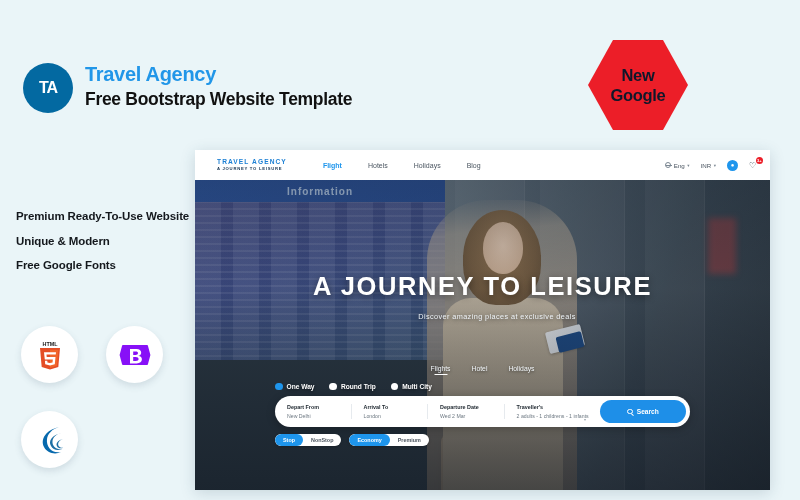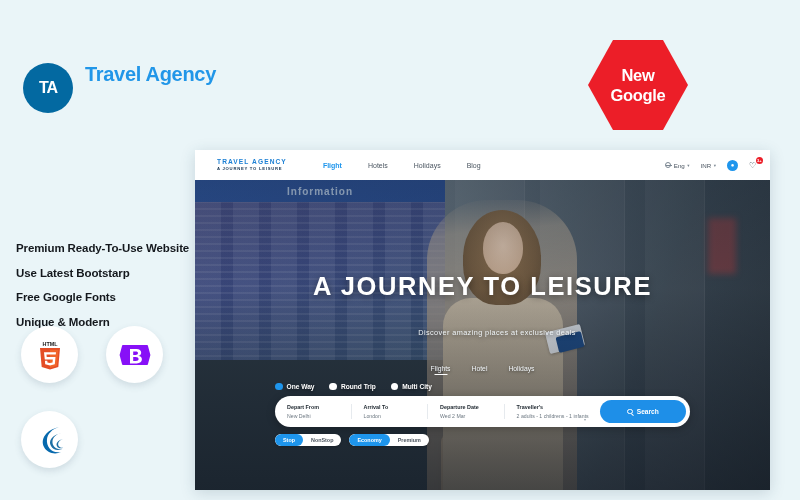--- a/index.html
+++ b/index.html
@@ -30,26 +30,26 @@
 
   
   .badge-wrap { position: absolute; left: 588px; top: 37px; width: 100px; height: 96px; }
   .badge-hex {
     width: 100px; height: 96px; background: #ec1e28;
     clip-path: polygon(25% 3%, 75% 3%, 100% 50%, 75% 97%, 25% 97%, 0% 50%);
     display: flex; flex-direction: column; align-items: center; justify-content: center;
     filter: drop-shadow(2px 4px 5px rgba(0,0,0,0.22));
   }
   .badge-hex span {
-    color: #ffffff; font-weight: bold; font-size: 16.5px;
+    color: #0f172a; font-weight: bold; font-size: 16.5px;
     line-height: 20px; letter-spacing: -0.3px;
   }
 
   
-  .features { position: absolute; left: 16px; top: 210px; width: 180px; margin-top: 32px; }
+  .features { position: absolute; left: 16px; top: 210px; width: 180px; }
   .features li {
     list-style: none; color: #14181d;
     font-size: 11.5px; font-weight: bold;
     letter-spacing: -0.1px; margin-bottom: 12.5px; white-space: nowrap;
   }
 
   
   .tech-grid {
     position: absolute; left: 21px; top: 326px;
     display: grid; grid-template-columns: 57px 57px; grid-gap: 28px 28px;
@@ -157,21 +157,21 @@
   .hero-shade { position: absolute; inset: 0; background: linear-gradient(180deg, rgba(18,32,46,0.32) 0%, rgba(18,32,46,0.18) 35%, rgba(12,20,30,0.55) 100%); }
   .blob-red { position:absolute; right: 34px; top: 38px; width: 28px; height: 56px; background: rgba(190,60,60,0.45); filter: blur(3px); }
 
   
   .hero-copy { position: absolute; left: 0; right: 0; top: 92px; text-align: center; z-index: 3; }
   .hero-title {
     color: #fff; font-size: 25.5px; font-weight: bold; letter-spacing: 1.6px;
     text-shadow: 0 2px 7px rgba(0,0,0,0.45);
   }
   .hero-sub {
-    color: #eef3f7; font-size: 7.3px; letter-spacing: 0.4px; margin-top: 27px;
+    color: #eef3f7; font-size: 7.3px; letter-spacing: 0.4px; margin-top: 11px;
     text-shadow: 0 1px 4px rgba(0,0,0,0.55);
     padding-left: 29px;
   }
 
   
   .widget { position: absolute; left: 0; right: 0; bottom: 44px; z-index: 4; }
   .wtabs { display: flex; justify-content: center; gap: 21px; margin-bottom: 11px; }
   .wtabs .wtab { color: #f2f6f9; font-size: 6.8px; text-shadow: 0 1px 3px rgba(0,0,0,0.5); position: relative; }
   .wtabs .wtab.active::after {
     content:""; position:absolute; left:50%; transform:translateX(-50%);
@@ -215,34 +215,34 @@
   svg { display: block; }
 </style>
 </head>
 <body>
 
 <div class="promo-logo">
   <span>TA</span>
 </div>
 <div class="promo-text">
   <div class="promo-title">Travel Agency</div>
+  <div class="promo-sub">Free Bootstrap Website Template</div>
 </div>
 
 <div class="badge-wrap">
   <div class="badge-hex">
     <span>New</span>
     <span>Google</span>
   </div>
 </div>
 
 <ul class="features">
   <li>Premium Ready-To-Use Website</li>
-  <li>Use Latest Bootstarp</li>
+  <li>Unique &amp; Modern</li>
   <li>Free Google Fonts</li>
-  <li>Unique &amp; Modern</li>
 </ul>
 
 <div class="tech-grid">
   <div class="tech-circle">
     <svg width="26" height="30" viewBox="0 0 26 30">
       <text x="13" y="6" font-size="5.4" font-weight="bold" fill="#1a1a1a" text-anchor="middle" font-family="Liberation Sans, sans-serif">HTML</text>
       <path d="M3 8 L23 8 L21.3 27 L13 29.5 L4.7 27 Z" fill="#e44d26"></path>
       <path d="M13 9.8 L21.4 9.8 L20 25.8 L13 27.9 Z" fill="#f16529"></path>
       <path d="M7 12.3 L19 12.3 L18.75 14.6 L9.5 14.6 L9.7 17 L18.5 17 L17.8 24.2 L13 25.6 L8.2 24.2 L7.9 20.8 L10.3 20.8 L10.45 22.4 L13 23.1 L15.55 22.4 L15.8 19.4 L7.8 19.4 Z" fill="#fff"></path>
     </svg>

